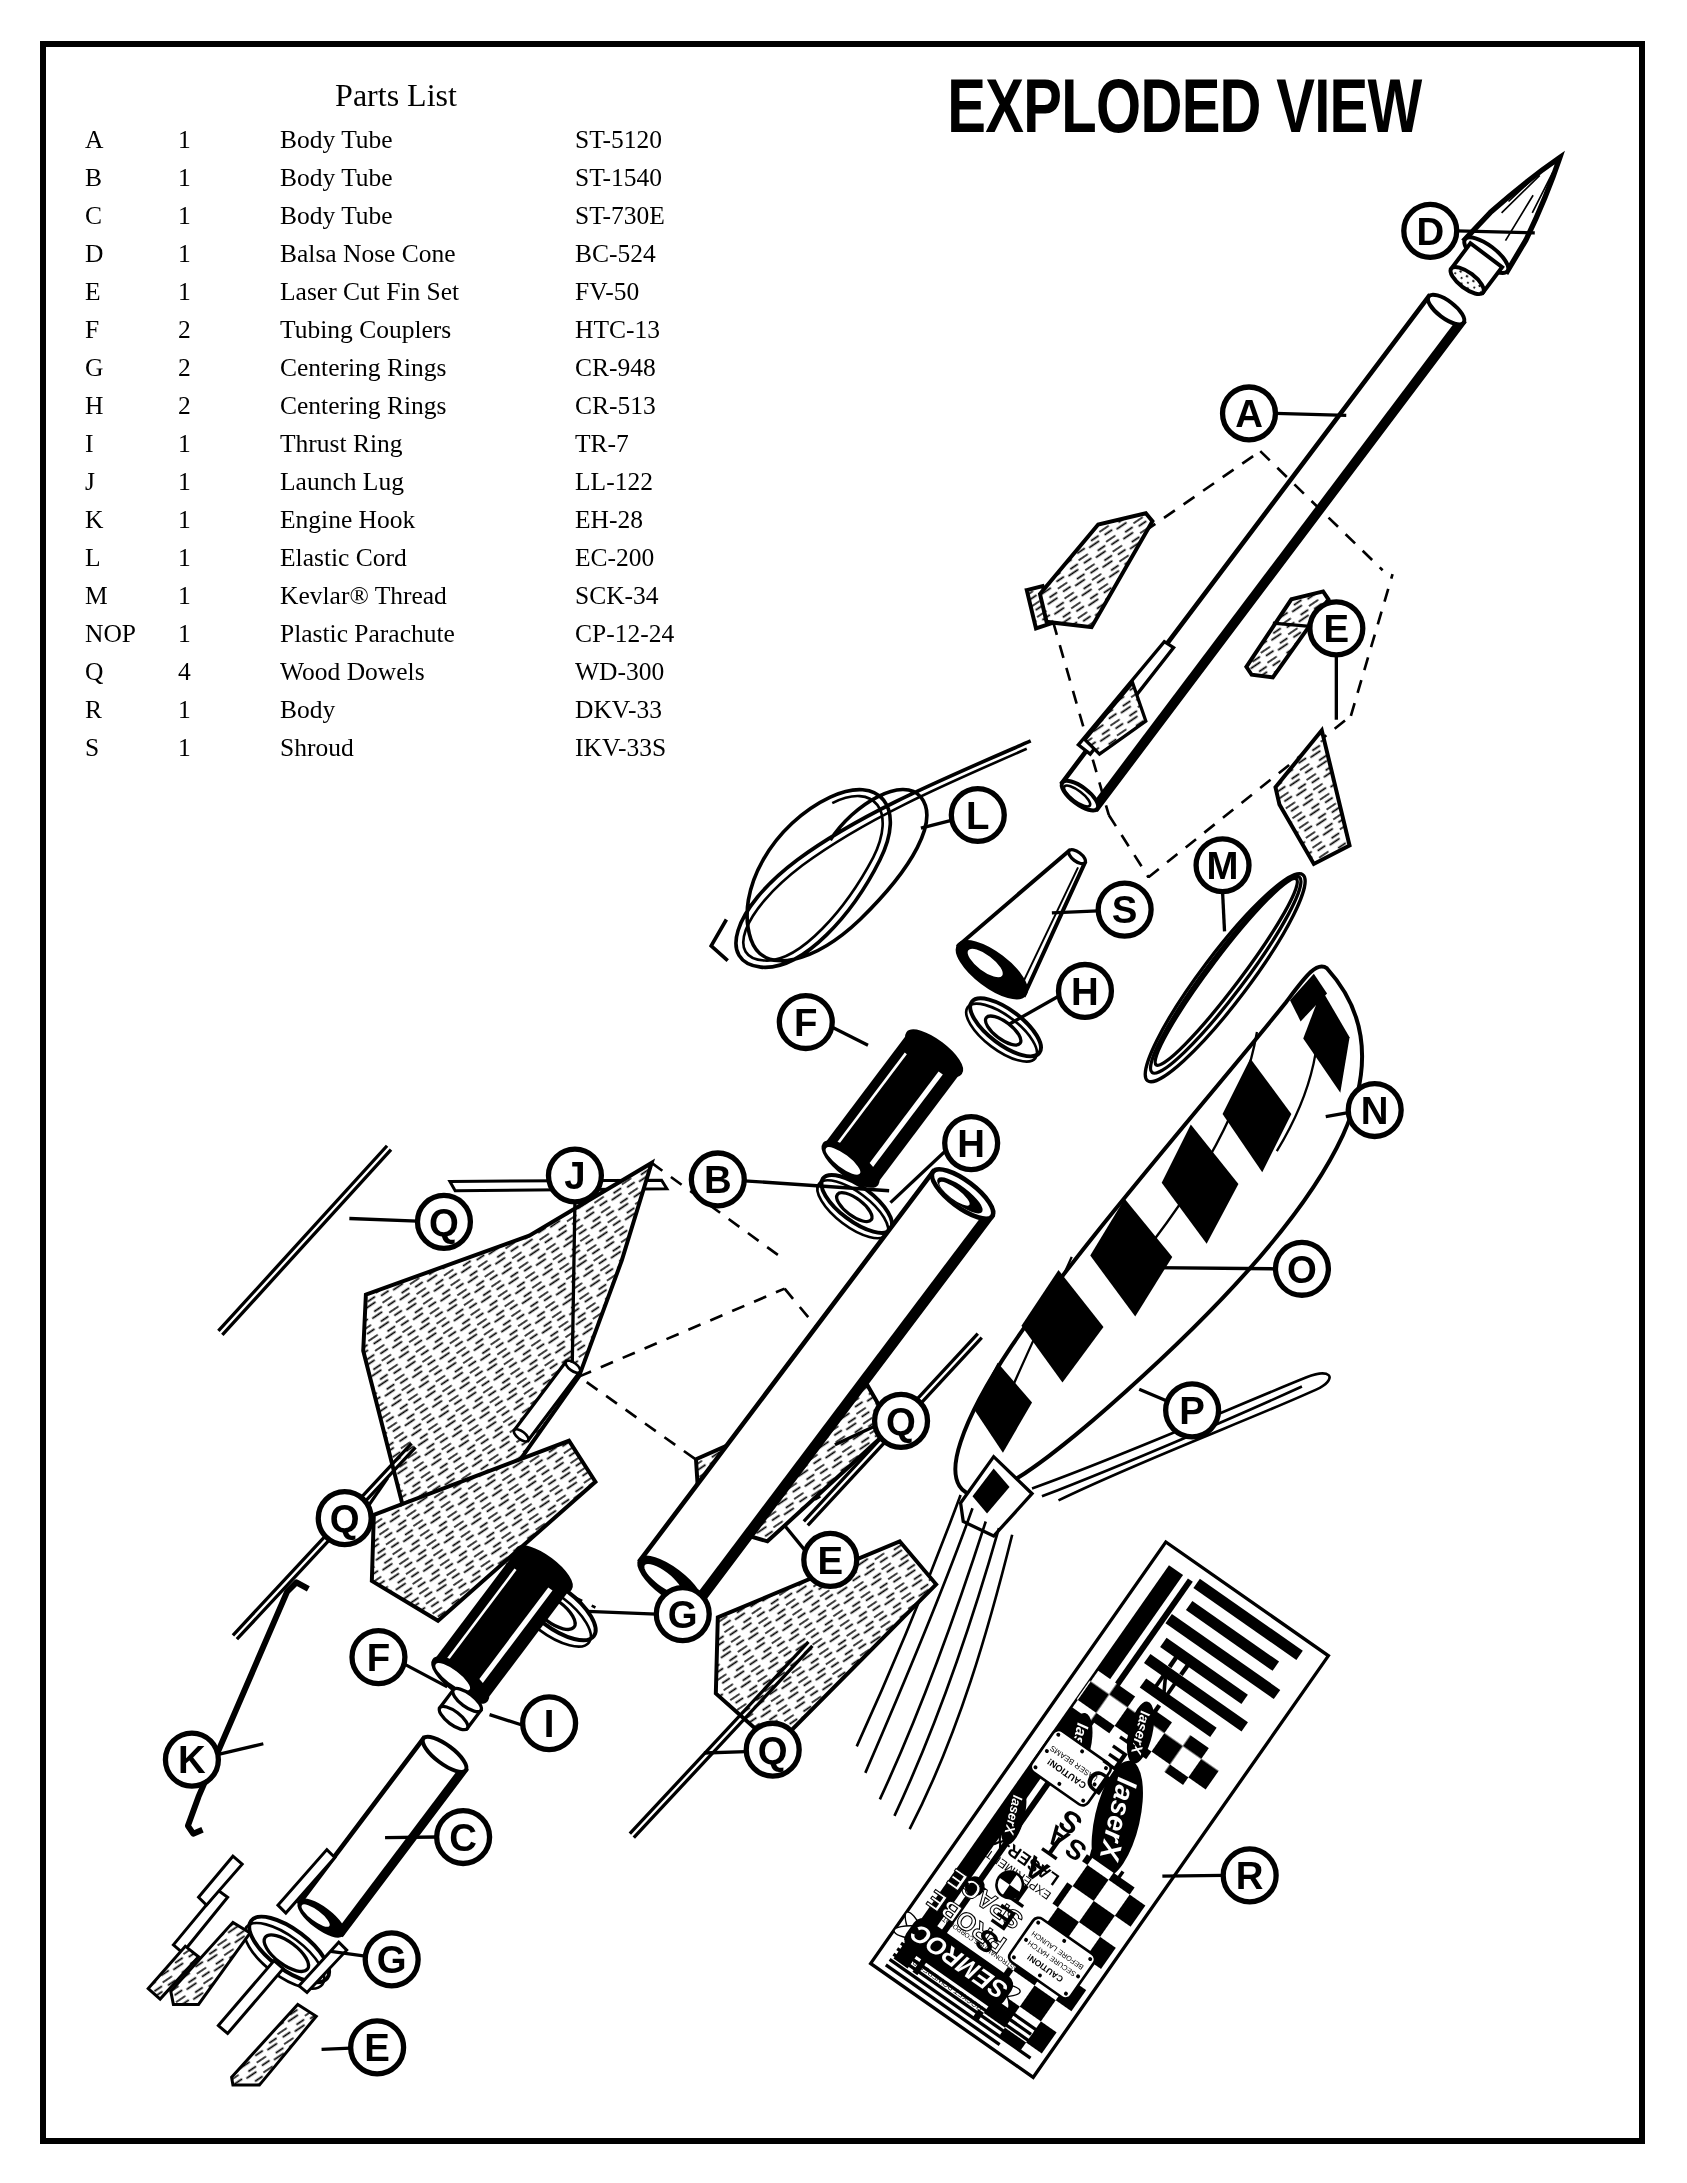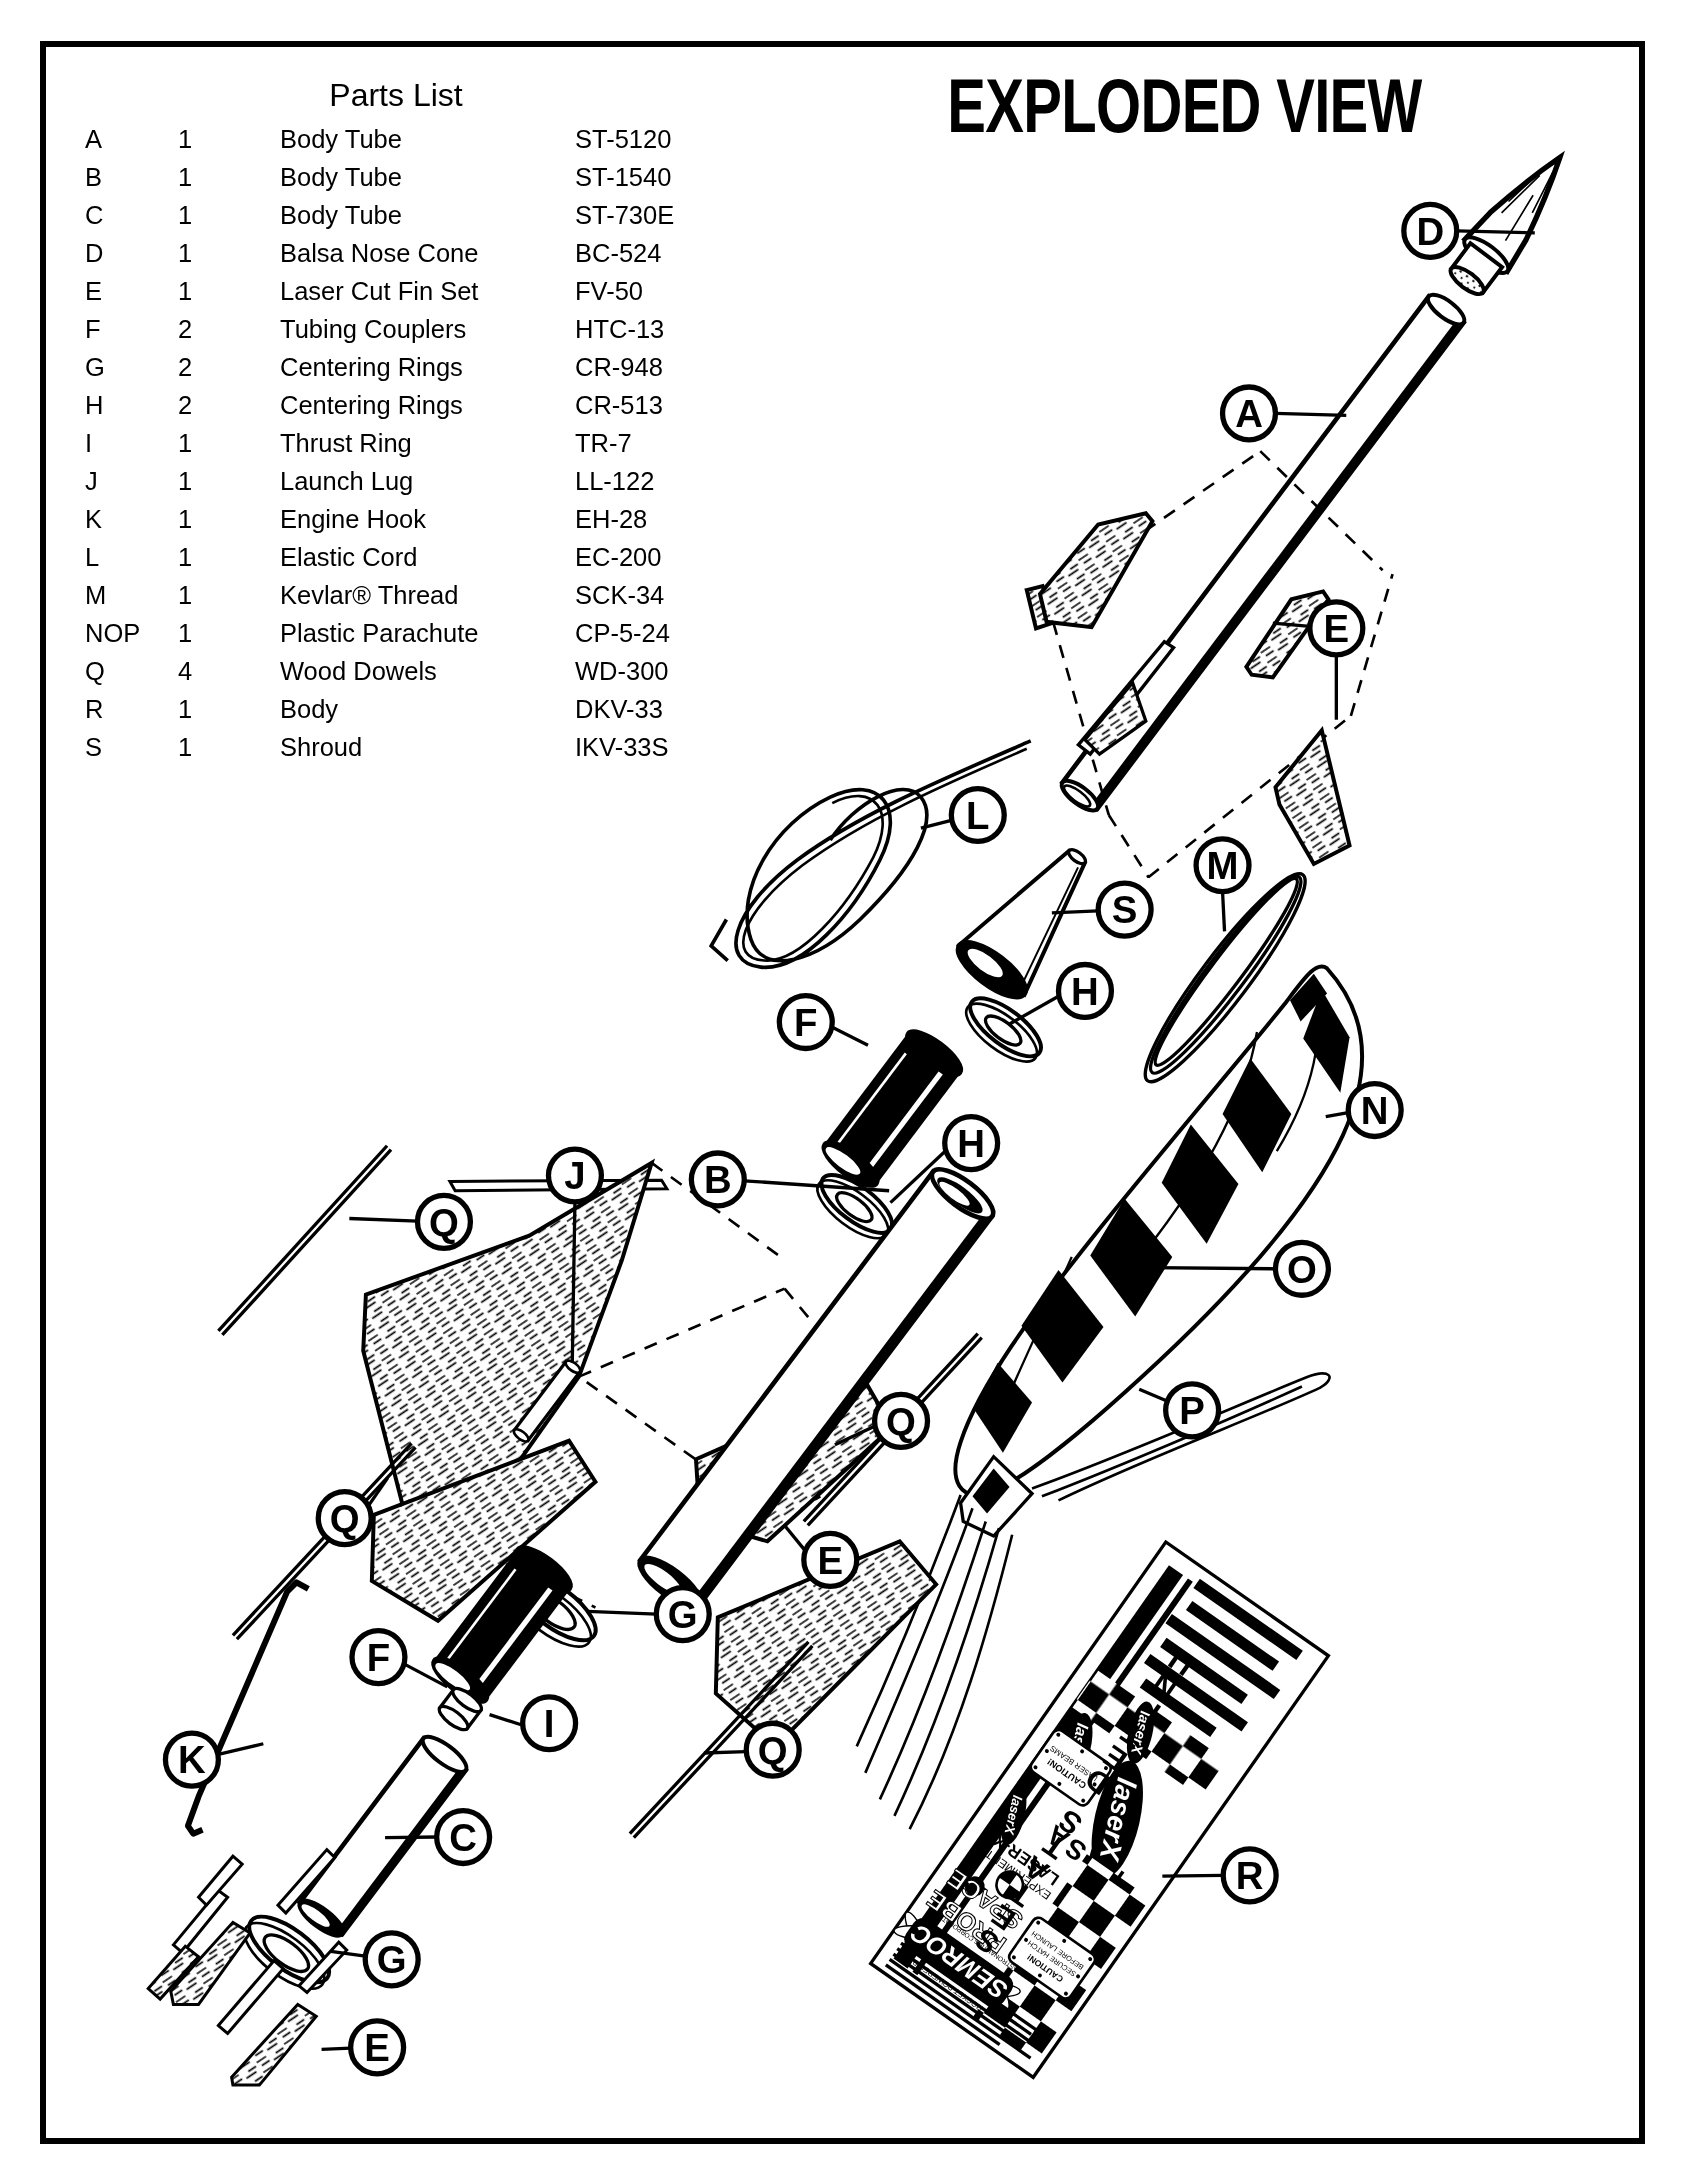--- a/index.html
+++ b/index.html
@@ -1,21 +1,21 @@
 <!DOCTYPE html>
 <html style="font-size:10.6px"><head>
 <meta charset="utf-8">
 <style>
   html,body{margin:0;padding:0;background:#fff;}
   body{width:1687px;height:2183px;position:relative;font-family:"Liberation Sans",sans-serif;color:#000;}
   #frame{position:absolute;left:40px;top:41px;width:1593px;height:2091px;border:6.6px solid #000;background:#fff;}
   #ev-title{position:absolute;left:880px;top:61px;width:609px;text-align:center;
     font-size:58px;font-weight:900;letter-spacing:-0.7px;transform:scaleY(1.32);transform-origin:top center;
     font-family:"Liberation Sans",sans-serif;}
-  .plist{position:absolute;left:85px;top:77px;width:701px;}
+  .plist{position:absolute;left:85px;top:77px;width:701px;font-family:Liberation Serif, serif;}
   .plist-title{width:622px;text-align:center;font-size:32px;margin-bottom:10.6px;}
   .prow{position:relative;height:38px;font-size:25.5px;}
   .prow span{position:absolute;top:0;white-space:nowrap;}
   .pc1{left:0;} .pc2{left:93px;} .pc3{left:195px;} .pc4{left:490px;}
   svg{position:absolute;left:0;top:0;}
   svg text{font-family:"Liberation Sans",sans-serif;}
   .callout-letter{font-weight:bold;font-size:58px;}
 </style>
 </head>
 <body>
@@ -100,21 +100,21 @@
       <div class="prow">
         <span class="pc1">M</span>
         <span class="pc2">1</span>
         <span class="pc3">Kevlar® Thread</span>
         <span class="pc4">SCK-34</span>
       </div>
       <div class="prow">
         <span class="pc1">NOP</span>
         <span class="pc2">1</span>
         <span class="pc3">Plastic Parachute</span>
-        <span class="pc4">CP-5-24</span>
+        <span class="pc4">CP-12-24</span>
       </div>
       <div class="prow">
         <span class="pc1">Q</span>
         <span class="pc2">4</span>
         <span class="pc3">Wood Dowels</span>
         <span class="pc4">WD-300</span>
       </div>
       <div class="prow">
         <span class="pc1">R</span>
         <span class="pc2">1</span>

